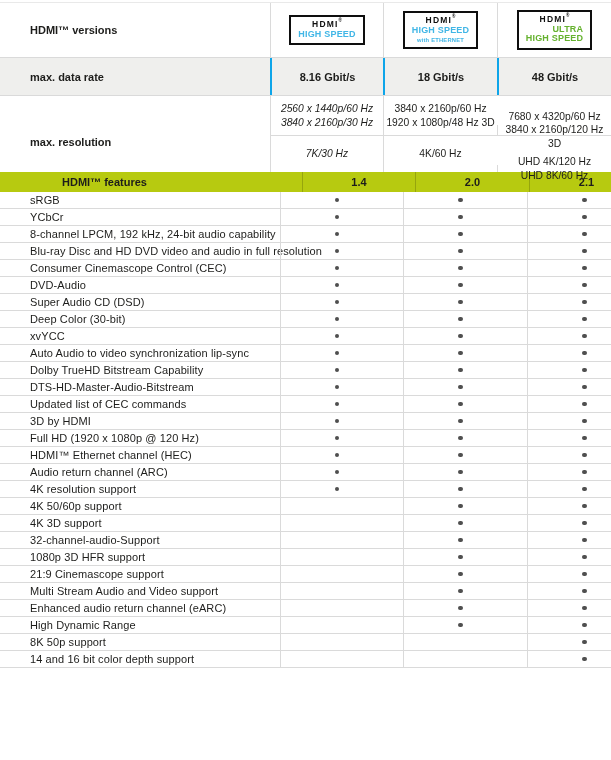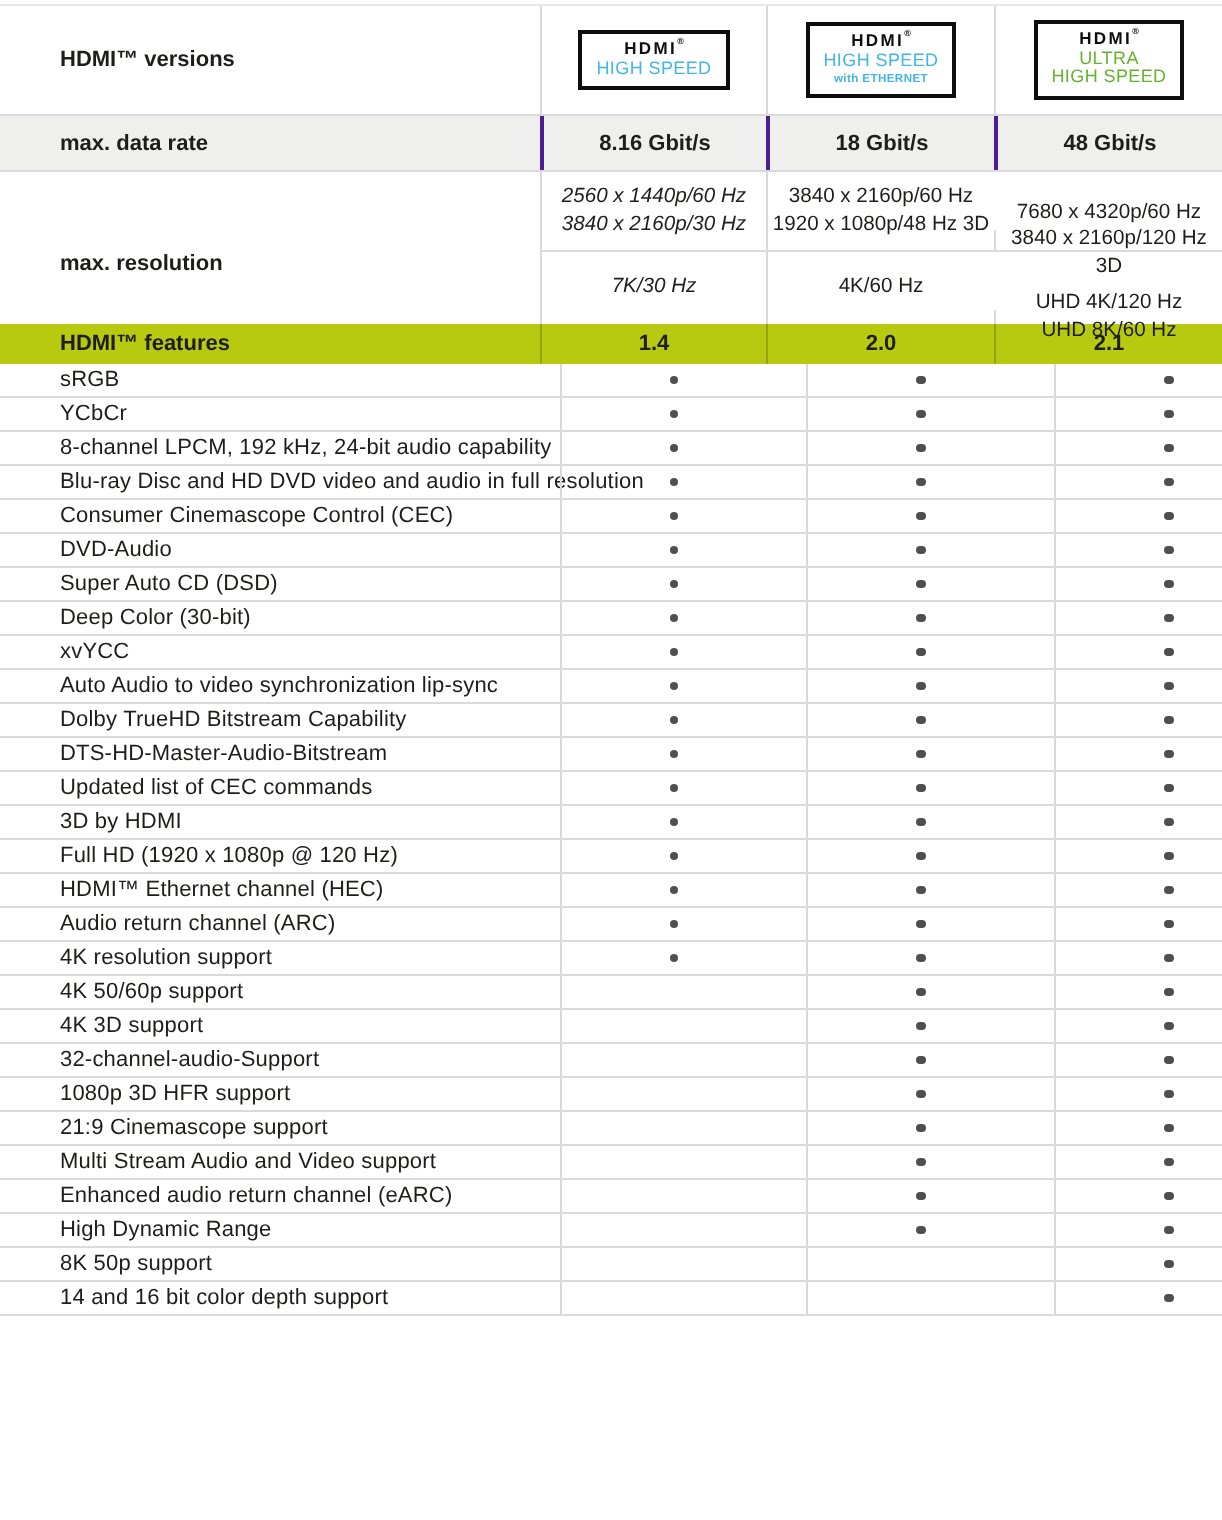--- a/index.html
+++ b/index.html
@@ -29,42 +29,42 @@
   .bold{font-weight:700;}
 
   
   .header-row{height:55px;border-bottom:1px solid var(--border);}
   .badge{
     border:2.5px solid #0e0e0e;background:#fff;
     padding:3px 7px 4px;text-align:center;line-height:1.05;min-width:58px;
   }
   .badge-logo{font-size:8.5px;font-weight:700;letter-spacing:1.2px;color:#0e0e0e;}
   .badge-logo .mark{font-size:4.5px;letter-spacing:0;vertical-align:top;position:relative;top:-1px;}
-  .badge-text{font-size:9px;font-weight:400;letter-spacing:0.2px;margin-top:1px;}
+  .badge-text{font-size:9px;font-weight:700;letter-spacing:0.2px;margin-top:1px;text-align:right;}
   .cyan{color:var(--cyan);}
   .grn{color:var(--badge-green);}
   .badge-sub{font-size:5.8px;font-weight:700;letter-spacing:0.2px;margin-top:1px;}
 
   
-  .spec-row{height:28px;background:var(--grayrow);border-bottom:1px solid var(--border);}
-  .spec-row .cell{border-left:2px solid #4c1d95;font-size:11px;font-weight:700;}
+  .spec-row{height:38px;background:var(--grayrow);border-bottom:1px solid var(--border);}
+  .spec-row .cell{border-left:2px solid #0ea5e9;font-size:11px;font-weight:700;}
 
   
   .res-grid{
     display:grid;grid-template-columns:270px 113px 114px 114px;
     grid-template-rows:40px 36px;
   }
   .res-label{grid-column:1;grid-row:1/3;margin-top:15px;}
   .res-cell{flex-direction:column;font-size:10.3px;line-height:13.5px;}
   .rtop{grid-row:1;border-bottom:1px solid var(--border);}
   .rbot{grid-row:2;}
   .c2{grid-column:2;font-style:italic;}.c3{grid-column:3;}.c4{grid-column:4;margin-top:29px;}
 
   
-  .features-row{height:20px;background:var(--green);}
+  .features-row{height:20px;background:var(--green);padding-left:32px;}
   .features-row .cell{border-left:1px solid rgba(0,0,0,0.18);font-size:11px;font-weight:700;}
   .features-row .label-cell{font-weight:700;}
 
   
   .frow{
     display:grid;grid-template-columns:270px 113px 114px 114px;
     height:17px;border-bottom:1px solid var(--border);gap:10px;
   }
   .flabel{
     display:flex;align-items:center;padding-left:30px;
@@ -215,21 +215,21 @@
         </div>
     <div class="fcell">
           <span class="dot"></span>
         </div>
     <div class="fcell">
           <span class="dot"></span>
         </div>
   </div>
 
   <div class="frow">
-    <div class="flabel">Super Auto CD (DSD)</div>
+    <div class="flabel">Super Audio CD (DSD)</div>
     <div class="fcell">
           <span class="dot"></span>
         </div>
     <div class="fcell">
           <span class="dot"></span>
         </div>
     <div class="fcell">
           <span class="dot"></span>
         </div>
   </div>

